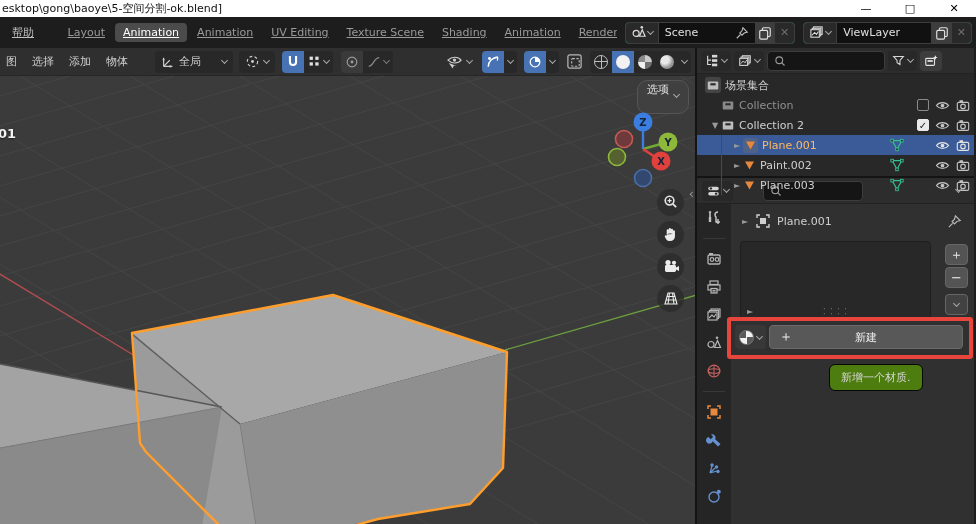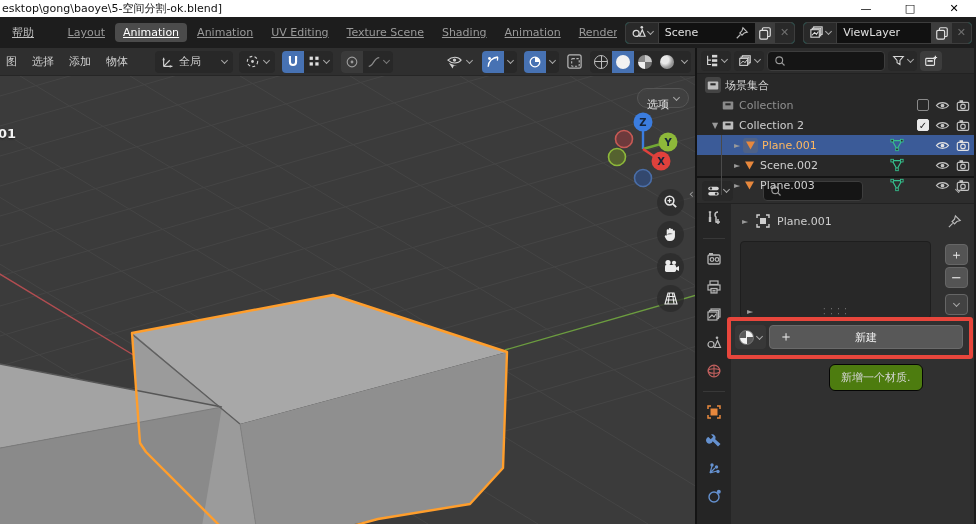--- a/index.html
+++ b/index.html
@@ -52,22 +52,22 @@
       linear-gradient(#bdbdbd,#bdbdbd) center/100% 1px no-repeat,
       linear-gradient(90deg,#bdbdbd,#bdbdbd) center/1px 100% no-repeat; }
   .sphere.solid { background:#f2f2f2; }
   .sphere.matcap { background:conic-gradient(from 180deg,#f0f0f0 0 25%,#8a8a8a 0 50%,#cacaca 0 75%,#6f6f6f 0); }
   .sphere.render { background:radial-gradient(circle at 35% 35%, #e8e8e8 0 30%, #9a9a9a 60%, #777); }
 
   
   .viewport { position:relative; flex:1; background:#3b3b3b; overflow:hidden; }
   .viewport svg.scene { position:absolute; left:0; top:0; }
   .vp-label { position:absolute; left:-2px; top:50px; color:#f2f2f2; font-size:13px; font-weight:bold; text-shadow:0 1px 2px #0008;}
-  .options-btn { position:absolute; top:12px; right:6px; height:20px; background:#424242cc; border:1px solid #555;
-    border-radius:10px; display:flex; align-items:flex-start; gap:5px; padding:8px 9px; color:#e4e4e4;}
+  .options-btn { position:absolute; top:4px; right:6px; height:20px; background:#424242cc; border:1px solid #555;
+    border-radius:10px; display:flex; align-items:flex-end; gap:5px; padding:16px 9px; color:#e4e4e4;}
   .navcluster { position:absolute; right:11px; top:113px; display:flex; flex-direction:column; gap:5px; align-items:center;}
   .navbtn { width:27px; height:27px; border-radius:50%; background:#2c2c2ccc; display:flex; align-items:center; justify-content:center;}
   .collapse-arrow { position:absolute; right:1px; top:110px; color:#9a9a9a; font-size:13px;}
   .gizmo { position:absolute; left:598px; top:20px; }
   .gizmo text { font-size:10px; font-weight:bold; fill:#15243a; }
 
   
   .right-panel { width:277px; display:flex; flex-direction:column; background:#282828;}
   .outliner { height:128px; }
   .ol-header { height:26px; background:#2d2d2d; display:flex; align-items:center; gap:3px; padding:0 4px;
@@ -610,21 +610,21 @@
 
           <div class="tree-row">
             <span class="guide"></span>
             <span style="width:34px"></span>
             <span class="disc">►</span>
             <span class="ico">
               <svg width="13" height="13" viewBox="0 0 16 16">
                   <path d="M2.5 3 H13.5 L8 13 Z" fill="#e8883d"></path>
                 </svg>
             </span>
-            <span class="lbl">Scene.002</span>
+            <span class="lbl">Paint.002</span>
             <span class="sp"></span>
             <span class="ico" style="margin-right:22px">
               <svg width="14" height="14" viewBox="0 0 16 16">
                   <path d="M2.5 3 H13.5 L8 13 Z" fill="none" stroke="#36c08e" stroke-width="1.3"></path>
                   <rect x="1" y="1.5" width="3" height="3" fill="#282828" stroke="#36c08e"></rect>
                   <rect x="12" y="1.5" width="3" height="3" fill="#282828" stroke="#36c08e"></rect>
                   <rect x="6.5" y="11.5" width="3" height="3" fill="#282828" stroke="#36c08e"></rect>
                 </svg>
             </span>
             <span class="rightcols" style="width:44px">

